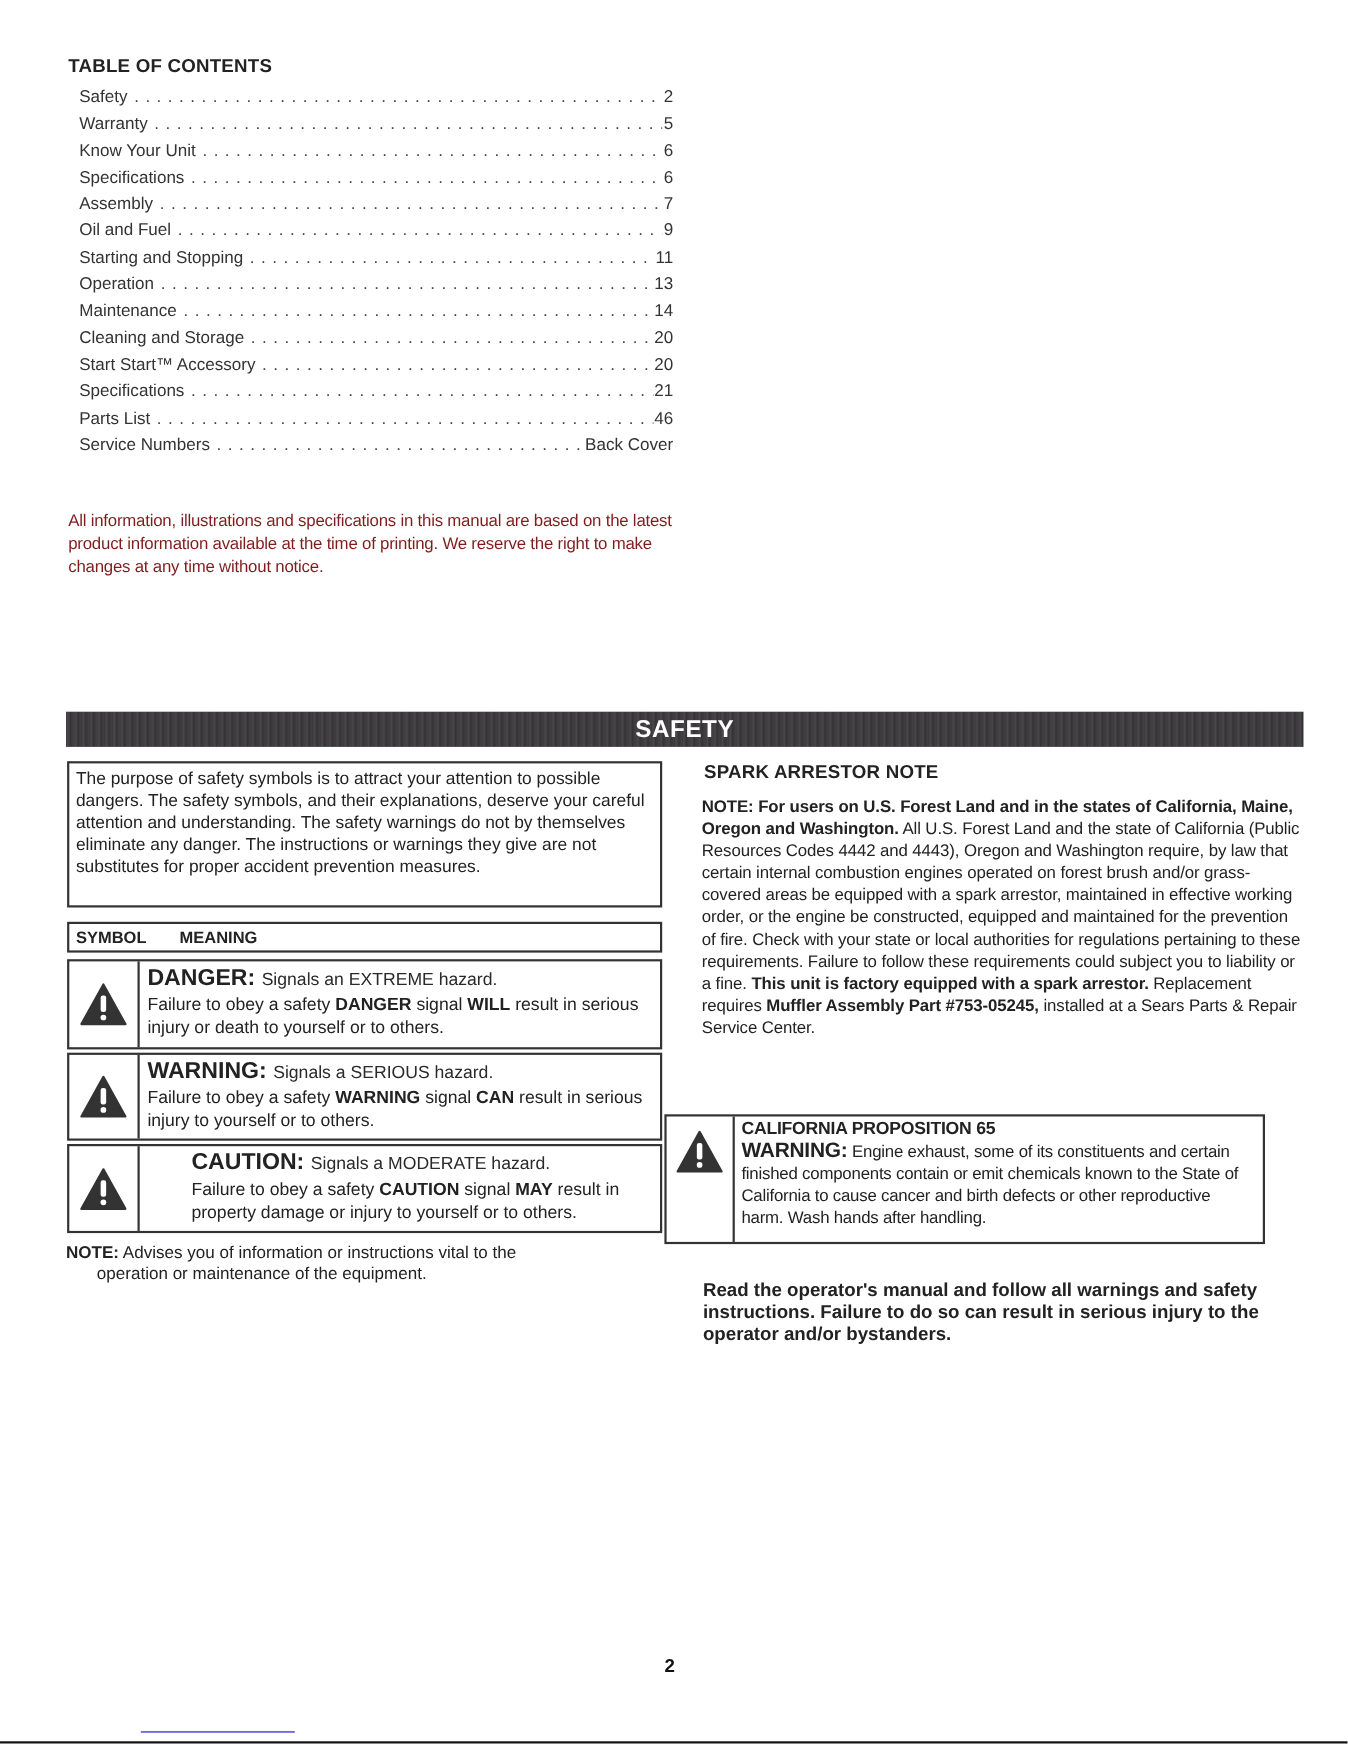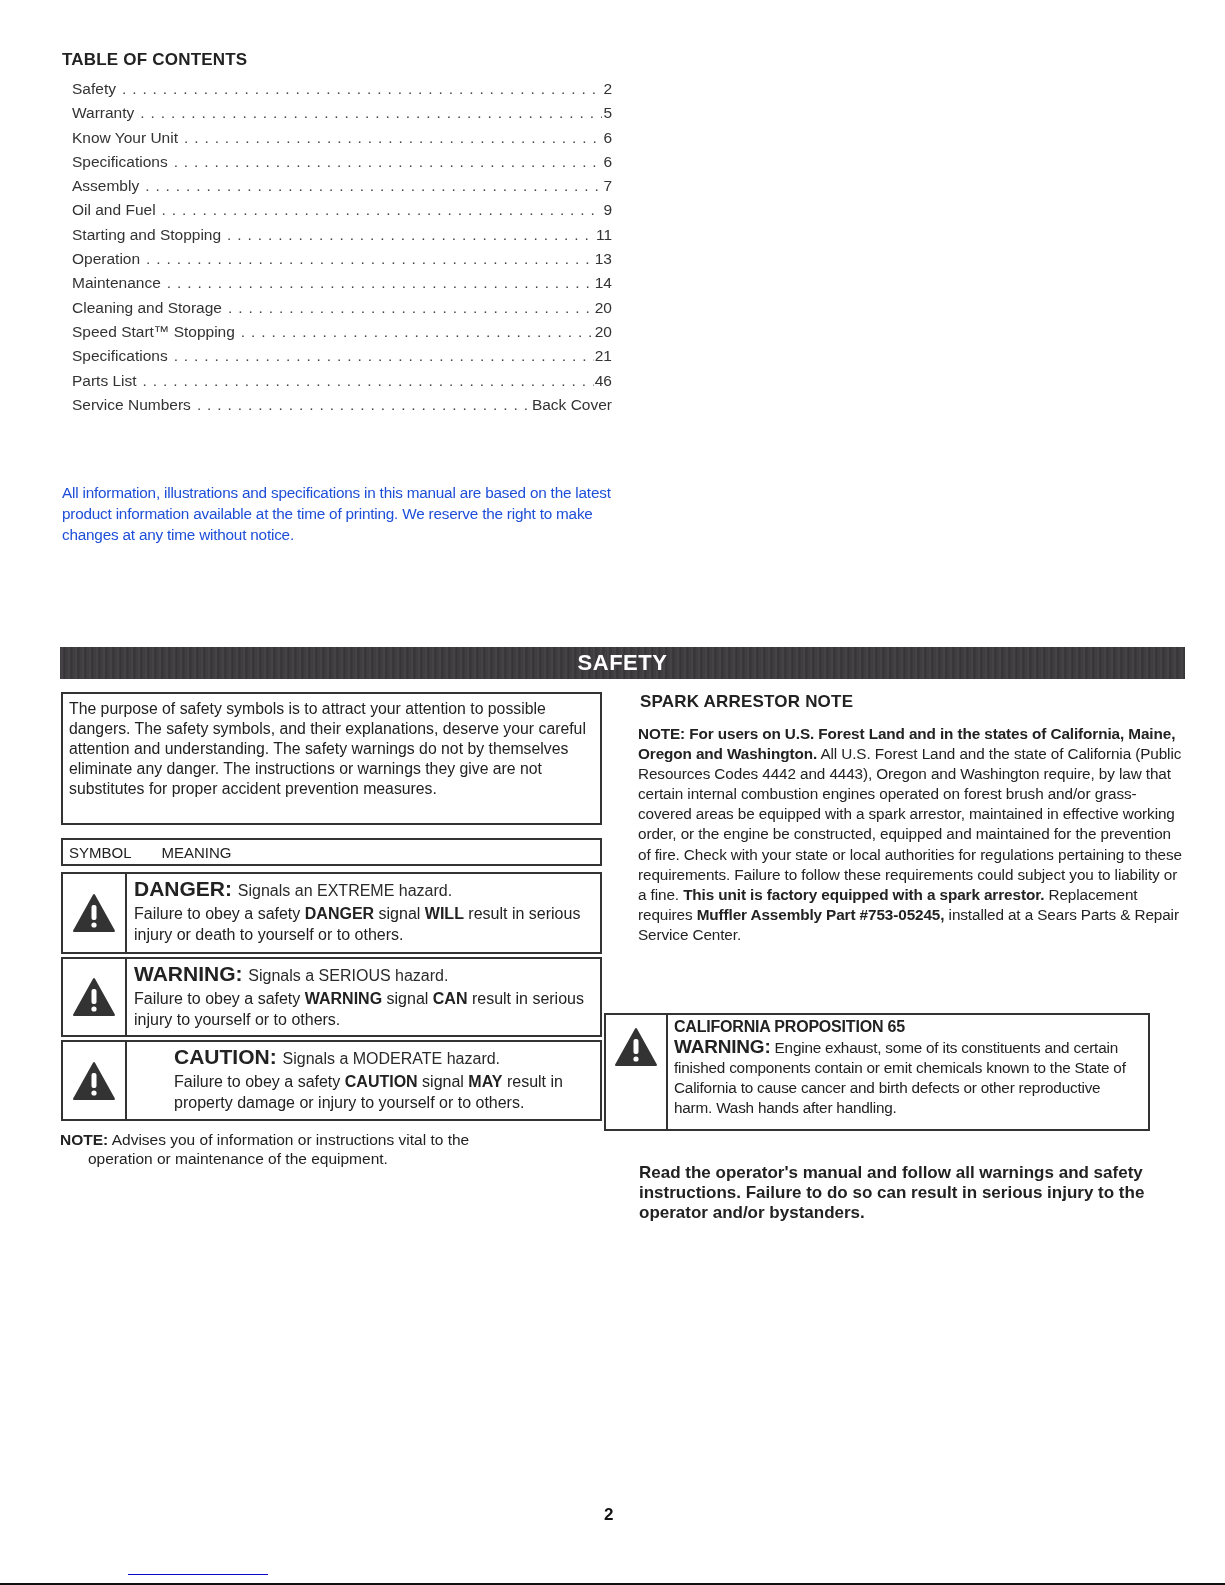--- a/index.html
+++ b/index.html
@@ -11,34 +11,34 @@
 
   
   .toc-title { left: 62px; top: 50px; font-size: 17px; font-weight: bold; color: #222; letter-spacing: 0.2px; }
   .toc-list { left: 72px; top: 80px; width: 540px; }
   .toc-row { display: flex; align-items: baseline; height: 24.3px; font-size: 15.5px; color: #333; }
   .toc-row .label { white-space: nowrap; padding-right: 6px; }
   .toc-row .dots { flex: 1; overflow: hidden; white-space: nowrap; letter-spacing: 3.2px; color: #444; }
   .toc-row .dots::before { content: ". . . . . . . . . . . . . . . . . . . . . . . . . . . . . . . . . . . . . . . . . . . . . . . . . . . . . . . . . . . . . . . . . . . . . . . . . . . . . . . . . ."; letter-spacing: 0; word-spacing: 1.6px; }
   .toc-row .page { white-space: nowrap; padding-left: 1px; }
 
-  .disclaimer { left: 62px; top: 482px; width: 560px; font-size: 15.3px; line-height: 21px; color: #1d4ed8; letter-spacing: -0.2px; }
+  .disclaimer { left: 62px; top: 463px; width: 560px; font-size: 15.3px; line-height: 21px; color: #7f1d1d; letter-spacing: -0.2px; }
 
   
   .banner {
     left: 60px; top: 647px; width: 1125px; height: 32px;
     background: repeating-linear-gradient(90deg, #3c3a3d 0px, #4a474b 2px, #353336 4px, #444145 7px);
     display: flex; align-items: center; justify-content: center;
   }
   .banner-title { color: #fff; font-size: 22px; font-weight: bold; letter-spacing: 0.5px; position: relative; left: 0px; }
 
   
   .box { border: 2px solid #333; box-sizing: border-box; }
   .intro-box { left: 61px; top: 692px; width: 541px; height: 133px; padding: 5px 6px; font-size: 15.8px; line-height: 20px; color: #222; }
-  .symbol-header { left: 61px; top: 838px; width: 541px; height: 28px; padding: 0 6px; font-size: 15px; font-weight: normal; display: flex; align-items: center; color: #222; }
+  .symbol-header { left: 61px; top: 838px; width: 541px; height: 28px; padding: 0 6px; font-size: 15px; font-weight: bold; display: flex; align-items: center; color: #222; }
   .symbol-header .col2 { margin-left: 30px; }
 
   .sym-box { left: 61px; width: 541px; height: 80px; display: flex; }
   .sym-box .icon-cell { width: 62px; border-right: 2px solid #333; display: flex; align-items: center; justify-content: center; }
   .sym-box .text-cell { flex: 1; padding: 2px 7px; }
   .sym-title { font-size: 21px; line-height: 25px; }
   .sym-title b { font-weight: bold; color: #222; }
   .sym-title span { font-size: 16px; }
   .sym-desc { font-size: 16px; line-height: 21px; color: #222; }
 
@@ -110,21 +110,21 @@
       <span class="label">Maintenance</span>
       <span class="dots"></span>
       <span class="page">14</span>
     </div>
   <div class="toc-row">
       <span class="label">Cleaning and Storage</span>
       <span class="dots"></span>
       <span class="page">20</span>
     </div>
   <div class="toc-row">
-      <span class="label">Speed Start™ Stopping</span>
+      <span class="label">Start Start™ Accessory</span>
       <span class="dots"></span>
       <span class="page">20</span>
     </div>
   <div class="toc-row">
       <span class="label">Specifications</span>
       <span class="dots"></span>
       <span class="page">21</span>
     </div>
   <div class="toc-row">
       <span class="label">Parts List</span>

